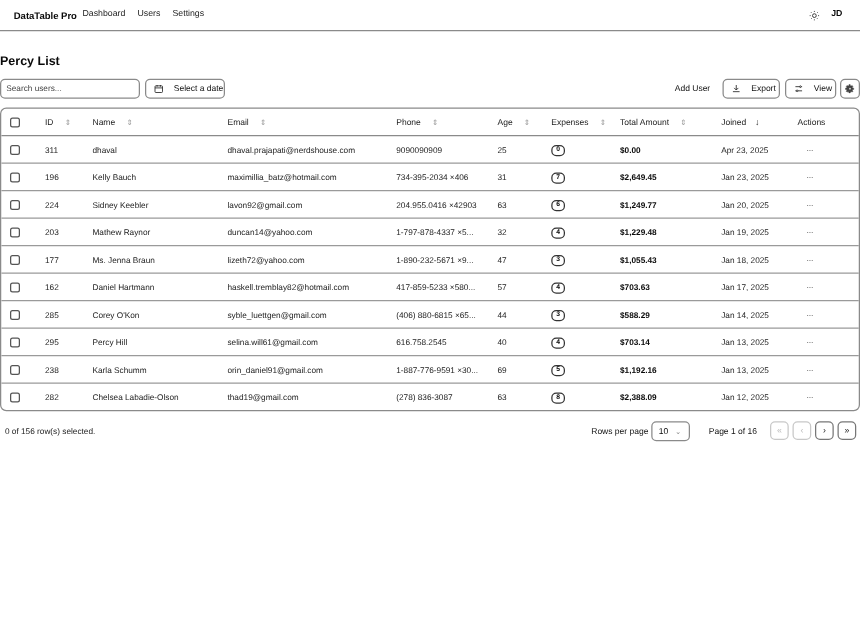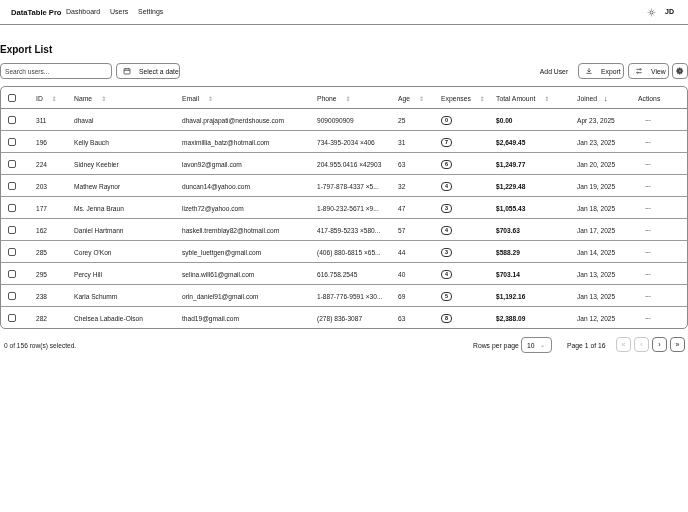--- a/index.html
+++ b/index.html
@@ -74,21 +74,21 @@
   <span class="nav-item nav-settings">Settings</span>
   <span class="theme-toggle">
     <svg width="9" height="9" viewBox="0 0 24 24" fill="none" stroke="#333" stroke-width="2">
         <circle cx="12" cy="12" r="4"></circle>
         <path d="M12 2v2M12 20v2M4.9 4.9l1.4 1.4M17.7 17.7l1.4 1.4M2 12h2M20 12h2M4.9 19.1l1.4-1.4M17.7 6.3l1.4-1.4"></path>
       </svg>
   </span>
   <span class="avatar">JD</span>
 </div>
 
-<h1 class="page-title">Export List</h1>
+<h1 class="page-title">Percy List</h1>
 
 <input class="search" type="text" placeholder="Search users..." style="">
 
 <div class="btn btn-date">
   <svg width="8" height="8" viewBox="0 0 24 24" fill="none" stroke="#222" stroke-width="2">
       <rect x="3" y="5" width="18" height="16" rx="2"></rect>
       <path d="M3 10h18M8 3v4M16 3v4"></path>
     </svg>
   <span>Select a date</span>
 </div>

